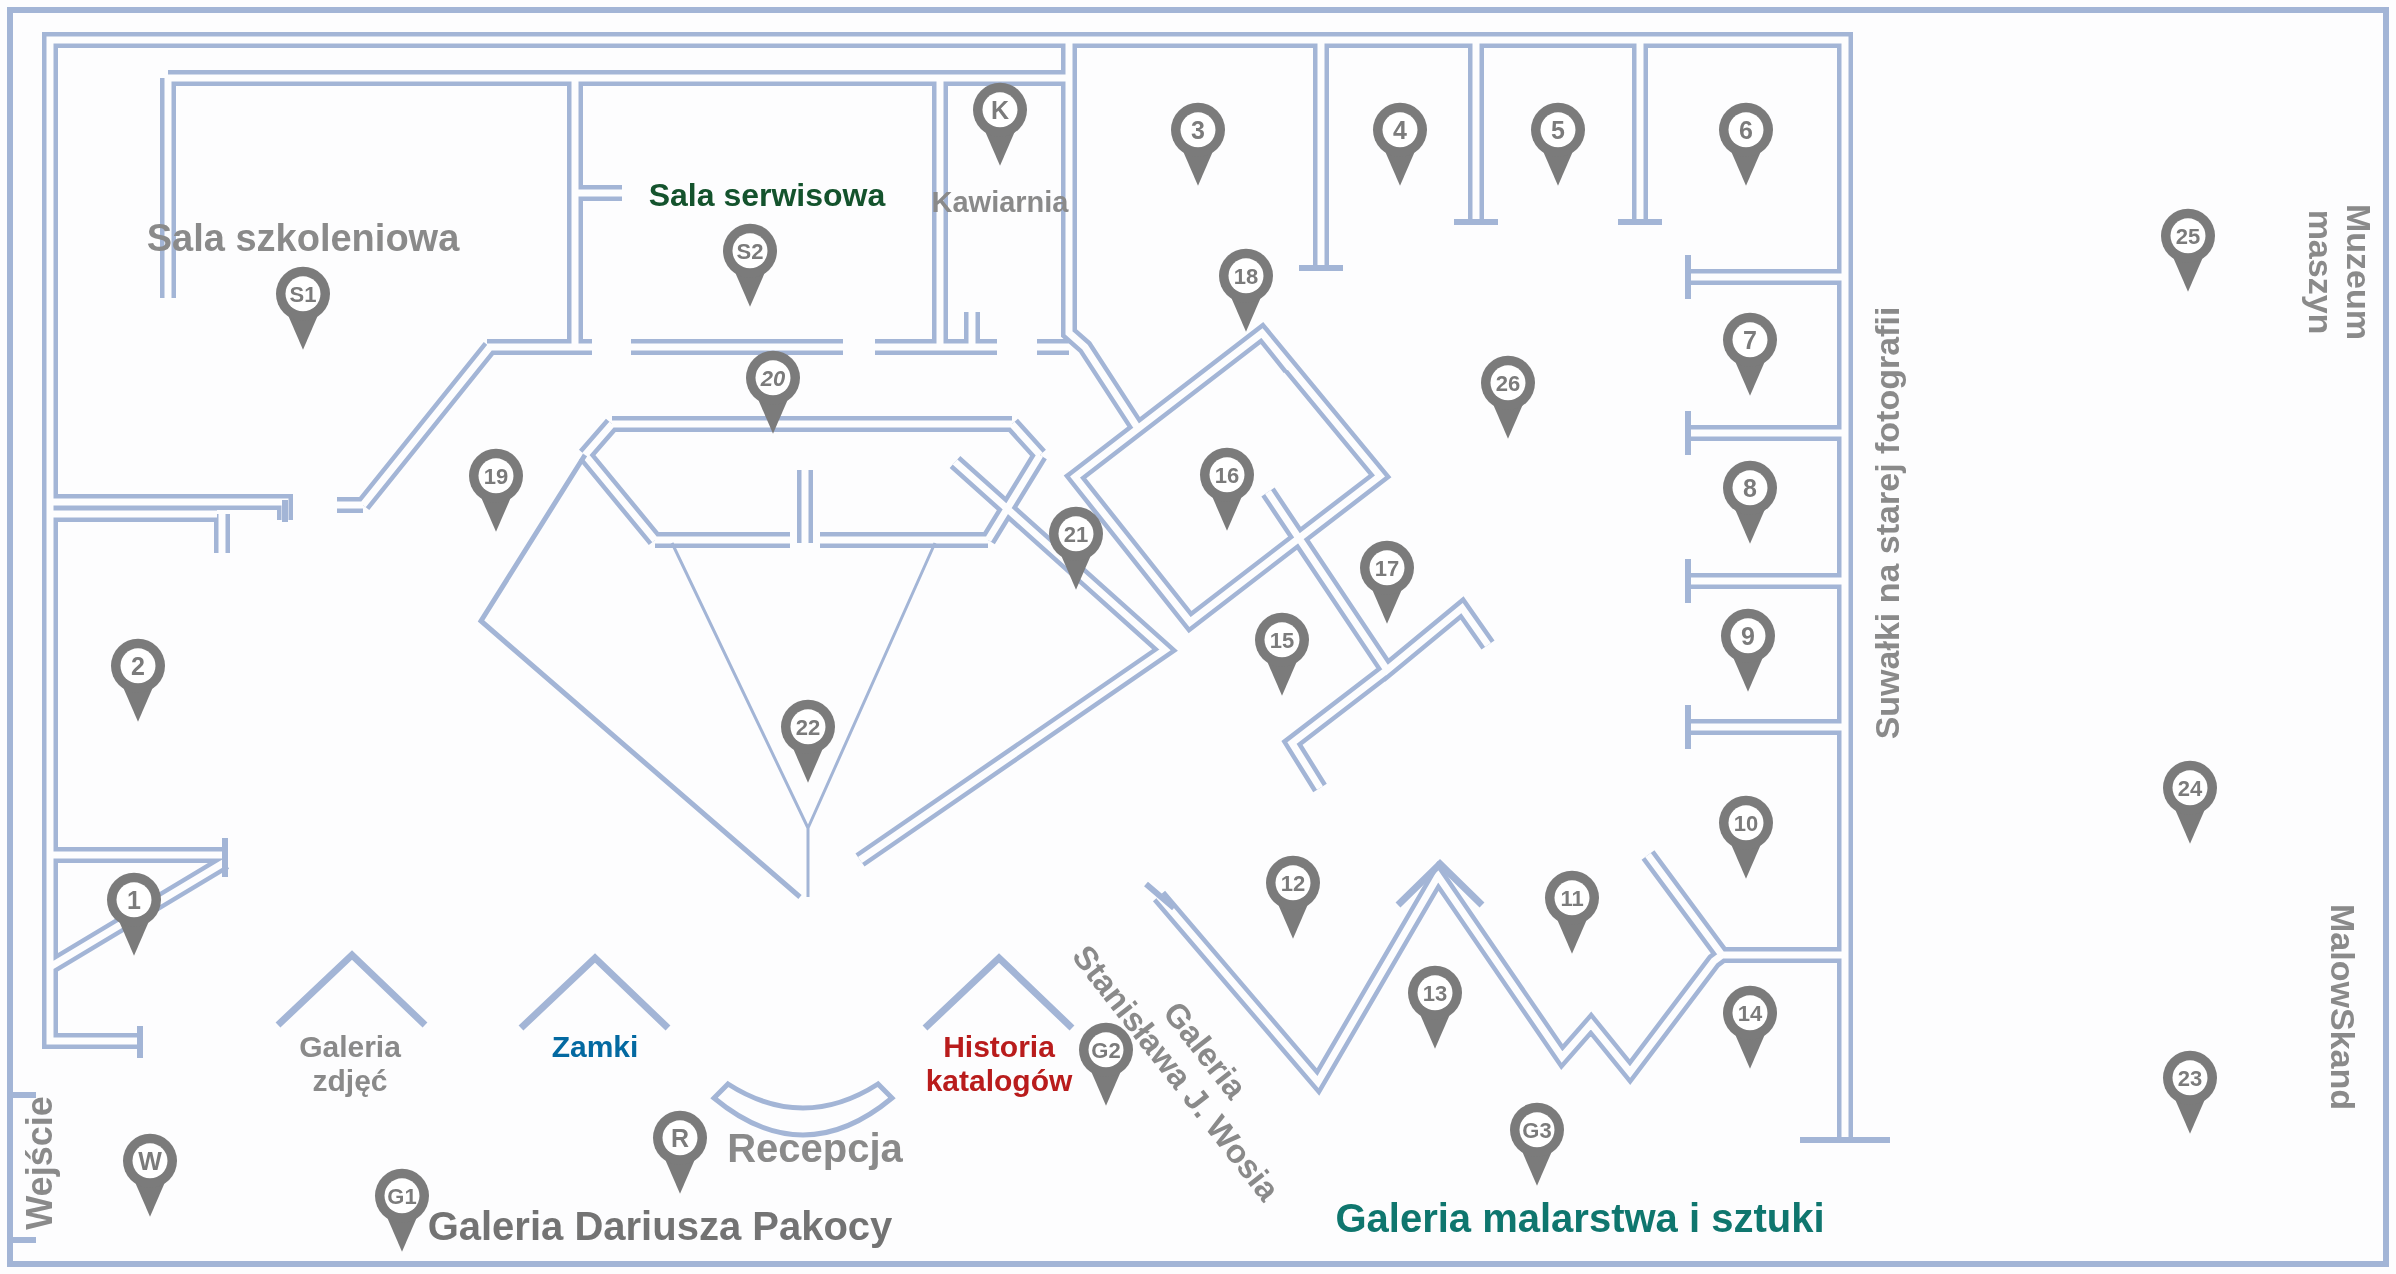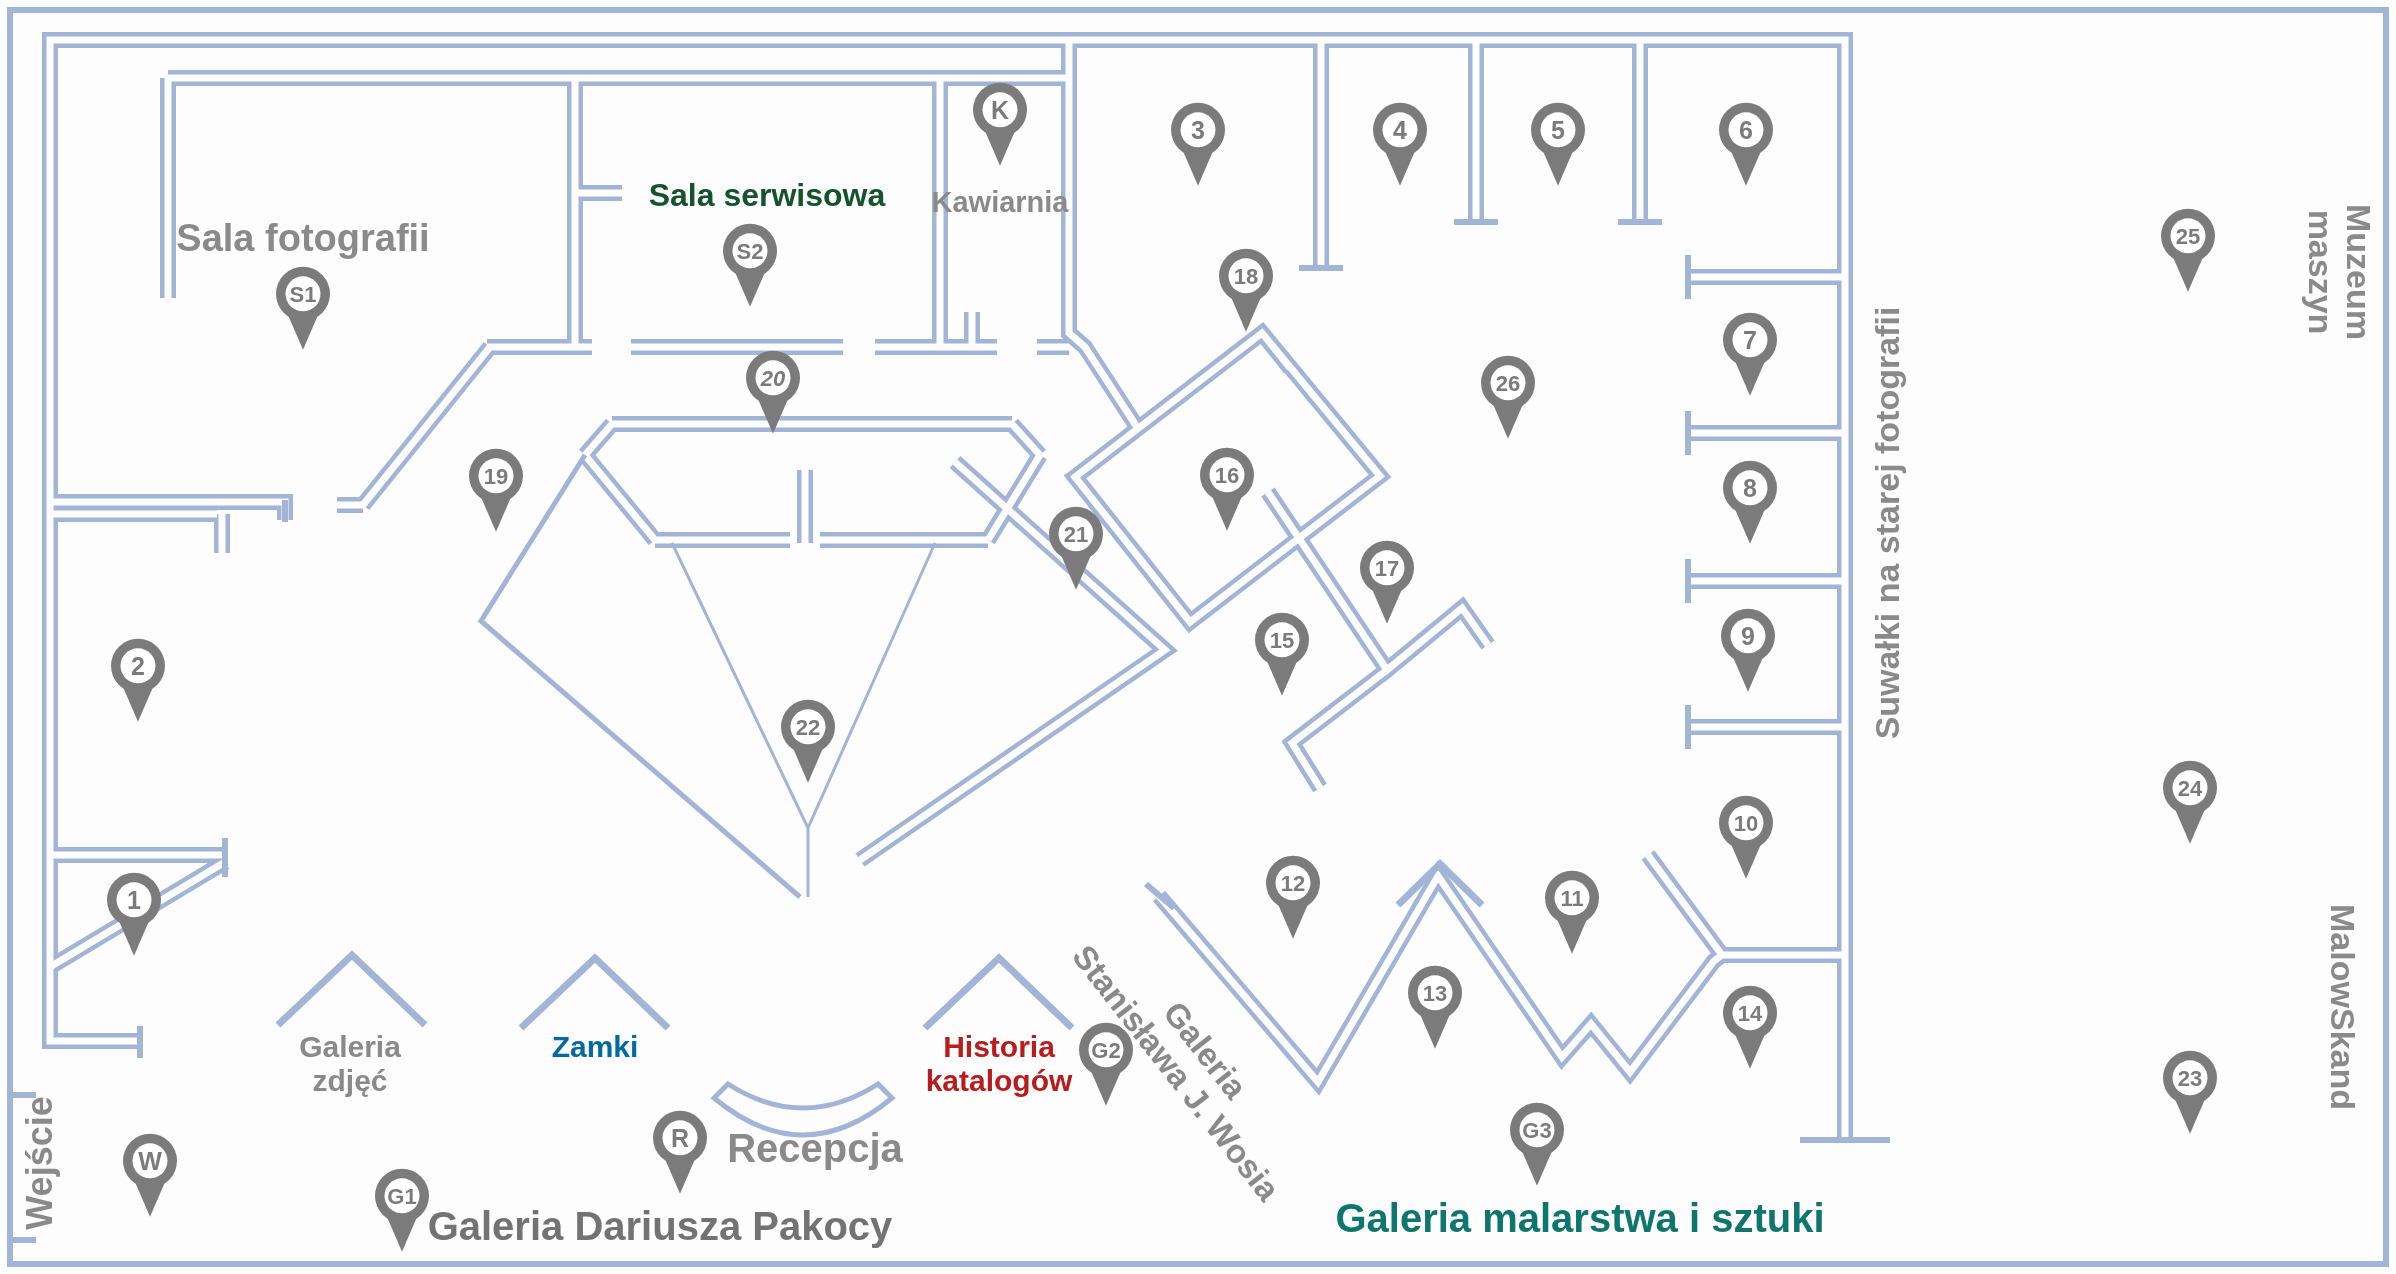--- a/index.html
+++ b/index.html
@@ -390,21 +390,21 @@
       <div class="pin" style="left: 2190px; top: 1080px;">
         <svg width="60" height="92" viewBox="-30 -30 60 92">
           <path fill="#7b7b7b" d="M-16,19 L0,56 L16,19 Z"></path>
           <circle cx="0" cy="0" r="27" fill="#7b7b7b"></circle>
           <circle cx="0" cy="0" r="17.5" fill="#ffffff"></circle>
           <text x="0" y="7.92" text-anchor="middle" font-family="Liberation Sans, sans-serif" font-weight="bold" font-size="22" fill="#7b7b7b">23</text>
         </svg>
       </div>
     </div>
   <div id="labels-layer">
-      <div class="map-label" style="left: 303px; top: 238px; font-size: 38px; color: rgb(138, 138, 138); transform: translate(-50%, -50%) rotate(0deg);">Sala fotografii</div>
+      <div class="map-label" style="left: 303px; top: 238px; font-size: 38px; color: rgb(138, 138, 138); transform: translate(-50%, -50%) rotate(0deg);">Sala szkoleniowa</div>
       <div class="map-label" style="left: 767px; top: 196px; font-size: 32px; color: #14532d; transform: translate(-50%, -50%) rotate(0deg);">Sala serwisowa</div>
       <div class="map-label" style="left: 1000px; top: 202px; font-size: 29px; color: rgb(138, 138, 138); transform: translate(-50%, -50%) rotate(0deg);">Kawiarnia</div>
       <div class="map-label" style="left: 40px; top: 1163px; font-size: 36px; color: rgb(138, 138, 138); transform: translate(-50%, -50%) rotate(-90deg);">Wejście</div>
       <div class="map-label" style="left: 1887px; top: 523px; font-size: 34px; color: rgb(138, 138, 138); transform: translate(-50%, -50%) rotate(-90deg);">Suwałki na starej fotografii</div>
       <div class="map-label" style="left: 2340px; top: 272px; font-size: 34px; color: rgb(138, 138, 138); transform: translate(-50%, -50%) rotate(90deg);">Muzeum maszyn</div>
       <div class="map-label" style="left: 2343px; top: 1007px; font-size: 34px; color: rgb(138, 138, 138); transform: translate(-50%, -50%) rotate(90deg);">MalowSkand</div>
       <div class="map-label" style="left: 350px; top: 1064px; font-size: 30px; color: rgb(138, 138, 138); transform: translate(-50%, -50%) rotate(0deg);">Galeria
 zdjęć</div>
       <div class="map-label" style="left: 595px; top: 1047px; font-size: 30px; color: #0369a1; transform: translate(-50%, -50%) rotate(0deg);">Zamki</div>
       <div class="map-label" style="left: 999px; top: 1064px; font-size: 30px; color: #b91c1c; transform: translate(-50%, -50%) rotate(0deg);">Historia

